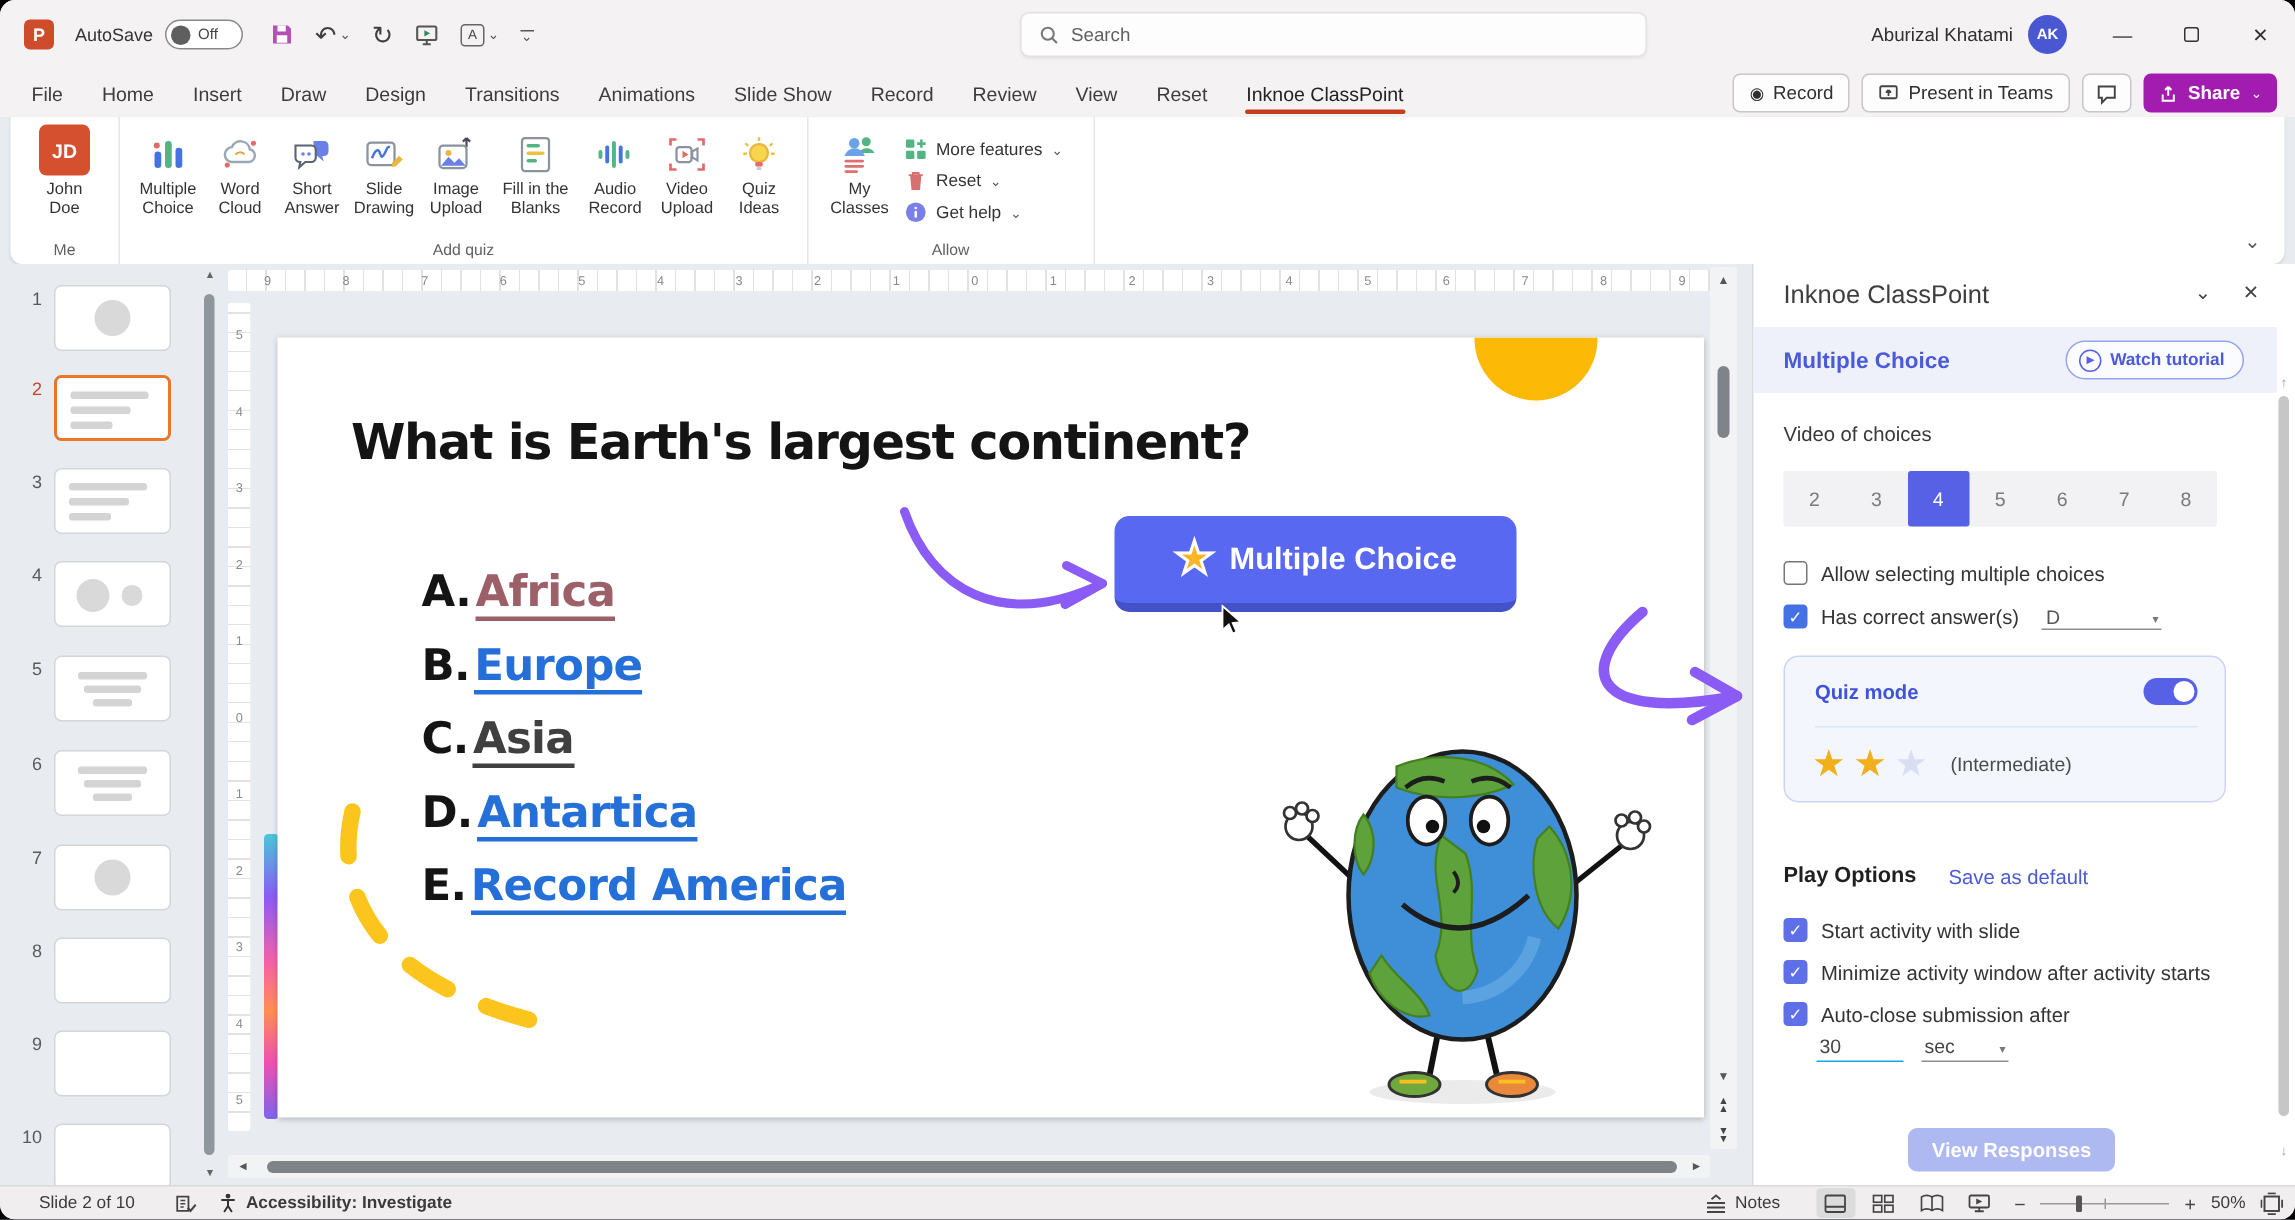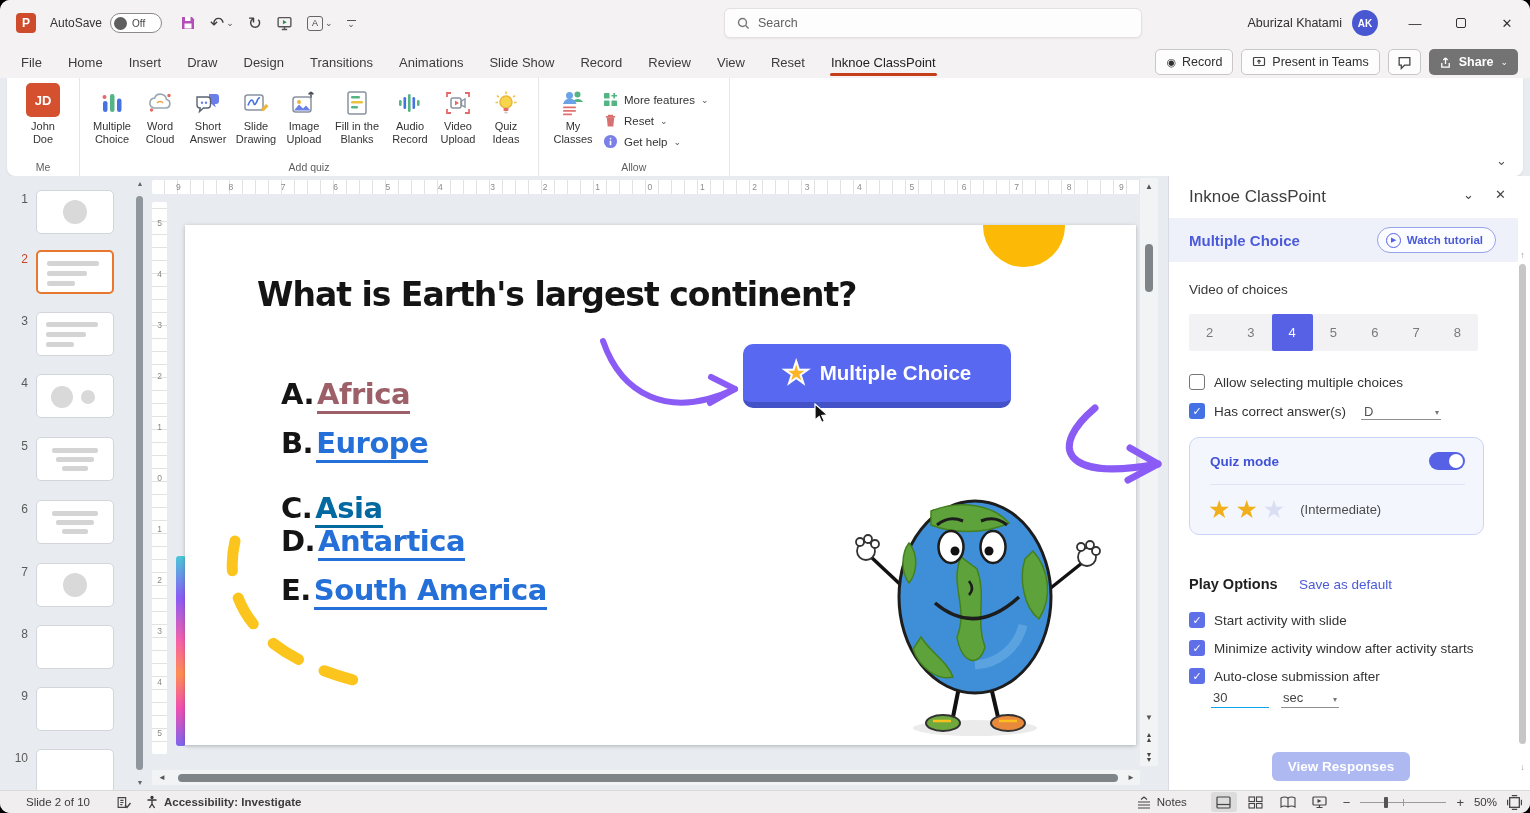--- a/index.html
+++ b/index.html
@@ -22,21 +22,21 @@
   .qat { display:flex; align-items:center; gap:14px; margin-left:18px; color:#444; }
   .qat .glyph { font-size:17px; line-height:1; color:#3f3f3f; }
   .qat-item { display:flex; align-items:center; gap:2px; cursor:default;}
   .mini-caret { font-size:9px; color:#555; }
   .format-box { width:16px; height:15px; border:1.4px solid #666; border-radius:3px; font-size:9px;
                 color:#444; display:flex; align-items:center; justify-content:center; }
   .qat-more { display:flex; flex-direction:column; align-items:center; line-height:.5; }
   .qat-more .bar { width:9px; border-top:1.6px solid #555; margin-bottom:1px;}
   .doc-title { font-size:12.5px; color:#2f2f2f; margin-left:22px; display:flex; align-items:center; gap:6px; white-space:nowrap;}
   .doc-title .sep { color:#666; }
-  .searchbox { position:absolute; left:724px; top:8px; width:418px; height:30px; background:#FDFDFD;
+  .searchbox { position:absolute; left:680px; top:8px; width:418px; height:30px; background:#FDFDFD;
                border:1px solid #E3E1E2; border-radius:6px; box-shadow:0 1px 2px rgba(0,0,0,.06);
                display:flex; align-items:center; gap:8px; padding:0 12px; }
   .searchbox span { font-size:12.5px; color:#616161; }
   .user-cluster { position:absolute; right:152px; top:0; height:46px; display:flex; align-items:center; gap:10px;}
   .user-name { font-size:12.5px; color:#2f2f2f; }
   .avatar { width:26px; height:26px; border-radius:50%; background:#4A57D2; color:#fff; font-size:10px;
             font-weight:bold; display:flex; align-items:center; justify-content:center; }
   .win-controls { position:absolute; right:0; top:0; height:46px; display:flex; }
   .win-btn { width:46px; height:46px; display:flex; align-items:center; justify-content:center;
              color:#333; font-size:13px; }
@@ -45,21 +45,21 @@
   
   .tabrow { position:absolute; top:46px; left:0; right:0; height:32px; background:#F5F2F3;
             display:flex; align-items:center; }
   .tab { font-size:13px; color:#3c3c3c; padding:6px 13px; position:relative; white-space:nowrap; cursor:default;}
   .tab.active { color:#222; }
   .tab.active::after { content:""; position:absolute; left:12px; right:12px; bottom:0;
                        height:3px; border-radius:2px; background:#C43E1C; }
   .tabrow-right { position:absolute; right:12px; top:49px; display:flex; gap:8px; align-items:center; }
   .pill-btn { height:26px; border:1px solid #C9C6C7; border-radius:5px; background:#FDFDFD;
               display:flex; align-items:center; gap:6px; padding:0 10px; font-size:12.5px; color:#2f2f2f;}
-  .share-btn { height:26px; background:#737373; border-radius:5px; color:#fff; font-size:12.5px;
+  .share-btn { height:26px; background:#a21caf; border-radius:5px; color:#fff; font-size:12.5px;
                display:flex; align-items:center; gap:7px; padding:0 10px; font-weight:bold;}
   .share-btn .caret { font-size:9px; font-weight:normal;}
 
   
   .ribbon { position:absolute; top:78px; left:7px; right:7px; height:98px; background:#fff;
             border-radius:0 0 8px 8px; box-shadow:0 1px 2px rgba(0,0,0,.09); display:flex; }
   .rgroup { position:relative; display:flex; align-items:flex-start; padding:6px 8px 18px 8px;
             border-right:1px solid #E6E6E6; }
   .rgroup:last-of-type{ border-right:none; }
   .rgroup-label { position:absolute; bottom:3px; left:0; right:0; text-align:center;
@@ -103,21 +103,21 @@
   .vruler { position:absolute; left:152px; top:26px; width:15px; height:552px; background:#fff; border-radius:2px;
             display:flex; flex-direction:column; justify-content:space-between; align-items:center; padding:16px 0;
             background-image:repeating-linear-gradient(0deg, transparent 0 12px, #E2E2E2 12px 13px);}
   .vruler span { font-size:8.5px; color:#8a8a8a; }
 
   
   .canvas { position:absolute; left:185px; top:49px; width:951px; height:520px; background:#fff;
             box-shadow:0 1px 4px rgba(0,0,0,.25); overflow:hidden; }
   .sun { position:absolute; left:798px; top:0; width:82px; height:42px; background:#FCB905;
          border-radius:0 0 82px 82px; }
-  .slide-title { position:absolute; left:72px; top:50px; width:790px; font-family:"DejaVu Sans",sans-serif;
+  .slide-title { position:absolute; left:49px; top:50px; width:790px; font-family:"DejaVu Sans",sans-serif;
                  font-size:33px; font-weight:bold; letter-spacing:-1px; color:#141414; }
   .options { position:absolute; left:96px; top:152px; }
   .opt { display:flex; align-items:baseline; height:49px; font-family:"DejaVu Sans",sans-serif;
          font-size:29px; font-weight:bold; letter-spacing:-.5px; }
   .opt .letter { color:#141414; margin-right:3px; }
   .opt .word { border-bottom:3px solid currentColor; padding-bottom:0px; }
   .mc-btn { position:absolute; left:558px; top:119px; width:268px; height:64px; background:#5968F1;
             border-bottom:6px solid #4352C7; border-radius:10px; display:flex; align-items:center;
             justify-content:center; gap:10px; }
   .mc-btn .star { font-size:30px; color:#FBB525; -webkit-text-stroke:2px #fff; line-height:1;}
@@ -592,29 +592,29 @@
         <div class="opt">
           <span class="letter">A.</span>
           <span class="word" style="color: rgb(157, 95, 104);">Africa</span>
         </div>
         <div class="opt">
           <span class="letter">B.</span>
           <span class="word" style="color: rgb(36, 112, 216);">Europe</span>
         </div>
         <div class="opt">
           <span class="letter">C.</span>
-          <span class="word" style="color: #0369a1; margin-top: 16px;">Asia</span>
+          <span class="word" style="color: #404040;">Asia</span>
         </div>
         <div class="opt">
           <span class="letter">D.</span>
           <span class="word" style="color: rgb(36, 112, 216);">Antartica</span>
         </div>
         <div class="opt">
           <span class="letter">E.</span>
-          <span class="word" style="color: rgb(36, 112, 216);">South America</span>
+          <span class="word" style="color: rgb(36, 112, 216);">Record America</span>
         </div>
       </div>
 
       <svg class="arrow" style="position:absolute;left:400px;top:108px" width="200" height="110" viewBox="0 0 200 110">
         <path d="M18 8 C 36 60, 82 88, 150 56" fill="none" stroke="#8A5CF5" stroke-width="6" stroke-linecap="round"></path>
         <path d="M150 56 L126 44 M150 56 L125 70" fill="none" stroke="#8A5CF5" stroke-width="6" stroke-linecap="round"></path>
       </svg>
 
       <div class="mc-btn">
         <span class="star">★</span>

